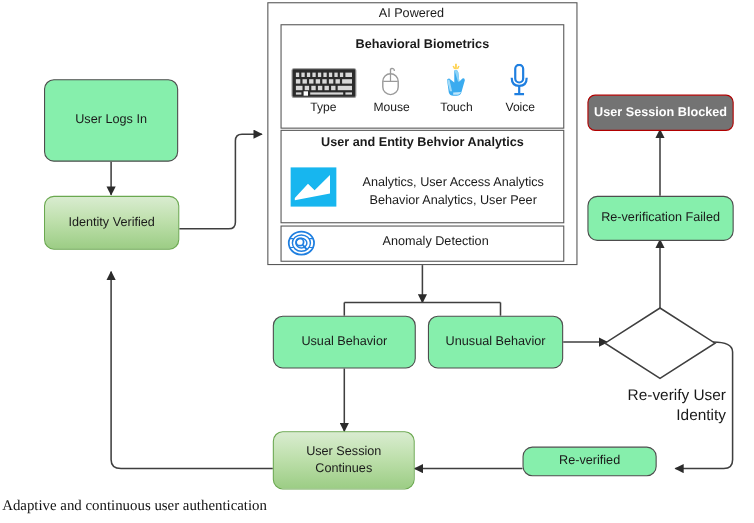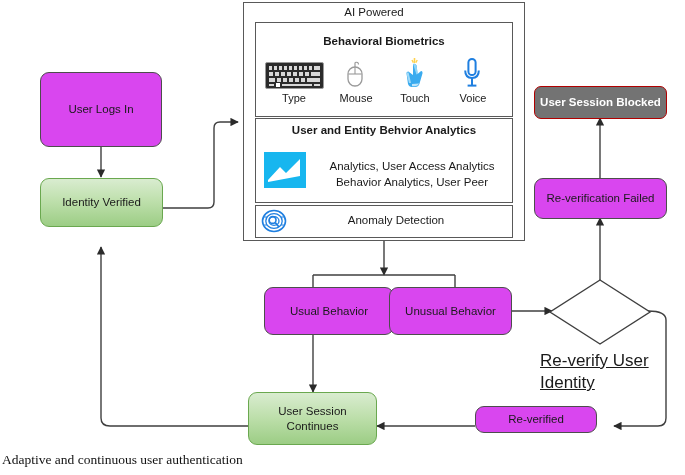--- a/index.html
+++ b/index.html
@@ -20,21 +20,21 @@
   }
   .node {
     position: absolute;
     box-sizing: border-box;
     display: flex; align-items: center; justify-content: center;
     text-align: center;
     color: #1a1a1a;
     font-size: 11.5px;
     line-height: 1.25;
     border: 1px solid #4d4d4d;
-    background: #d946ef;
+    background: #86efac;
     border-radius: 9px;
   }
   .node.green {
     background: linear-gradient(180deg,#d9ecd0 0%, #bfe0ad 45%, #9ccd85 100%);
     border-color: #6aa84f;
   }
   .node.red {
     background: #737373;
     border-color: #b10000;
     color: #ffffff;
@@ -57,25 +57,24 @@
   .panel-title.bold { font-weight: bold; }
   .icon-label {
     position: absolute;
     text-align: center;
     font-size: 11px;
     color: #1a1a1a;
   }
   .ico { position: absolute; }
   .free-label {
     position: absolute;
-    text-align: left;
-    font-size: 17px;
+    text-align: right;
+    font-size: 14px;
     color: #1a1a1a;
     line-height: 1.3;
-    text-decoration: underline;
   }
   .ueba-text {
     position: absolute;
     font-size: 11.5px;
     color: #1a1a1a;
     line-height: 1.35;
     text-align: center;
   }
   .caption {
     position: absolute;
@@ -231,21 +230,21 @@
       <ellipse cx="13" cy="12" rx="11.5" ry="10.5" fill="none" stroke="#1f7fe0" stroke-width="1.6"></ellipse>
       <ellipse cx="13" cy="12" rx="8.2" ry="7.4" fill="none" stroke="#1f7fe0" stroke-width="1.3"></ellipse>
       <ellipse cx="13" cy="12" rx="5" ry="4.4" fill="none" stroke="#1f7fe0" stroke-width="1.3"></ellipse>
       <circle cx="11.6" cy="11" r="3.4" fill="none" stroke="#1f7fe0" stroke-width="1.6"></circle>
       <path d="M14.2 13.6 L18 18" stroke="#1f7fe0" stroke-width="1.8"></path>
       <path d="M2.5 8 L6 8 M20 8 L23.5 8 M2.5 16 L6 16 M20 16 L23.5 16" stroke="#1f7fe0" stroke-width="1.1"></path>
     </svg>
   </div>
   <div class="panel-title" style="left:290px; top:214px; width:212px;">Anomaly Detection</div>
 
-  <div class="node" style="left:264px; top:287px; width:130px; height:48px;">
+  <div class="node" style="left:248px; top:287px; width:130px; height:48px;">
     <span>Usual Behavior</span>
   </div>
 
   <div class="node" style="left:389px; top:287px; width:123px; height:48px;">
     <span>Unusual Behavior</span>
   </div>
 
   <div class="node green" style="left:248px; top:392px; width:129px; height:53px;">
     <span>
       <span style="display:block">User Session</span>

